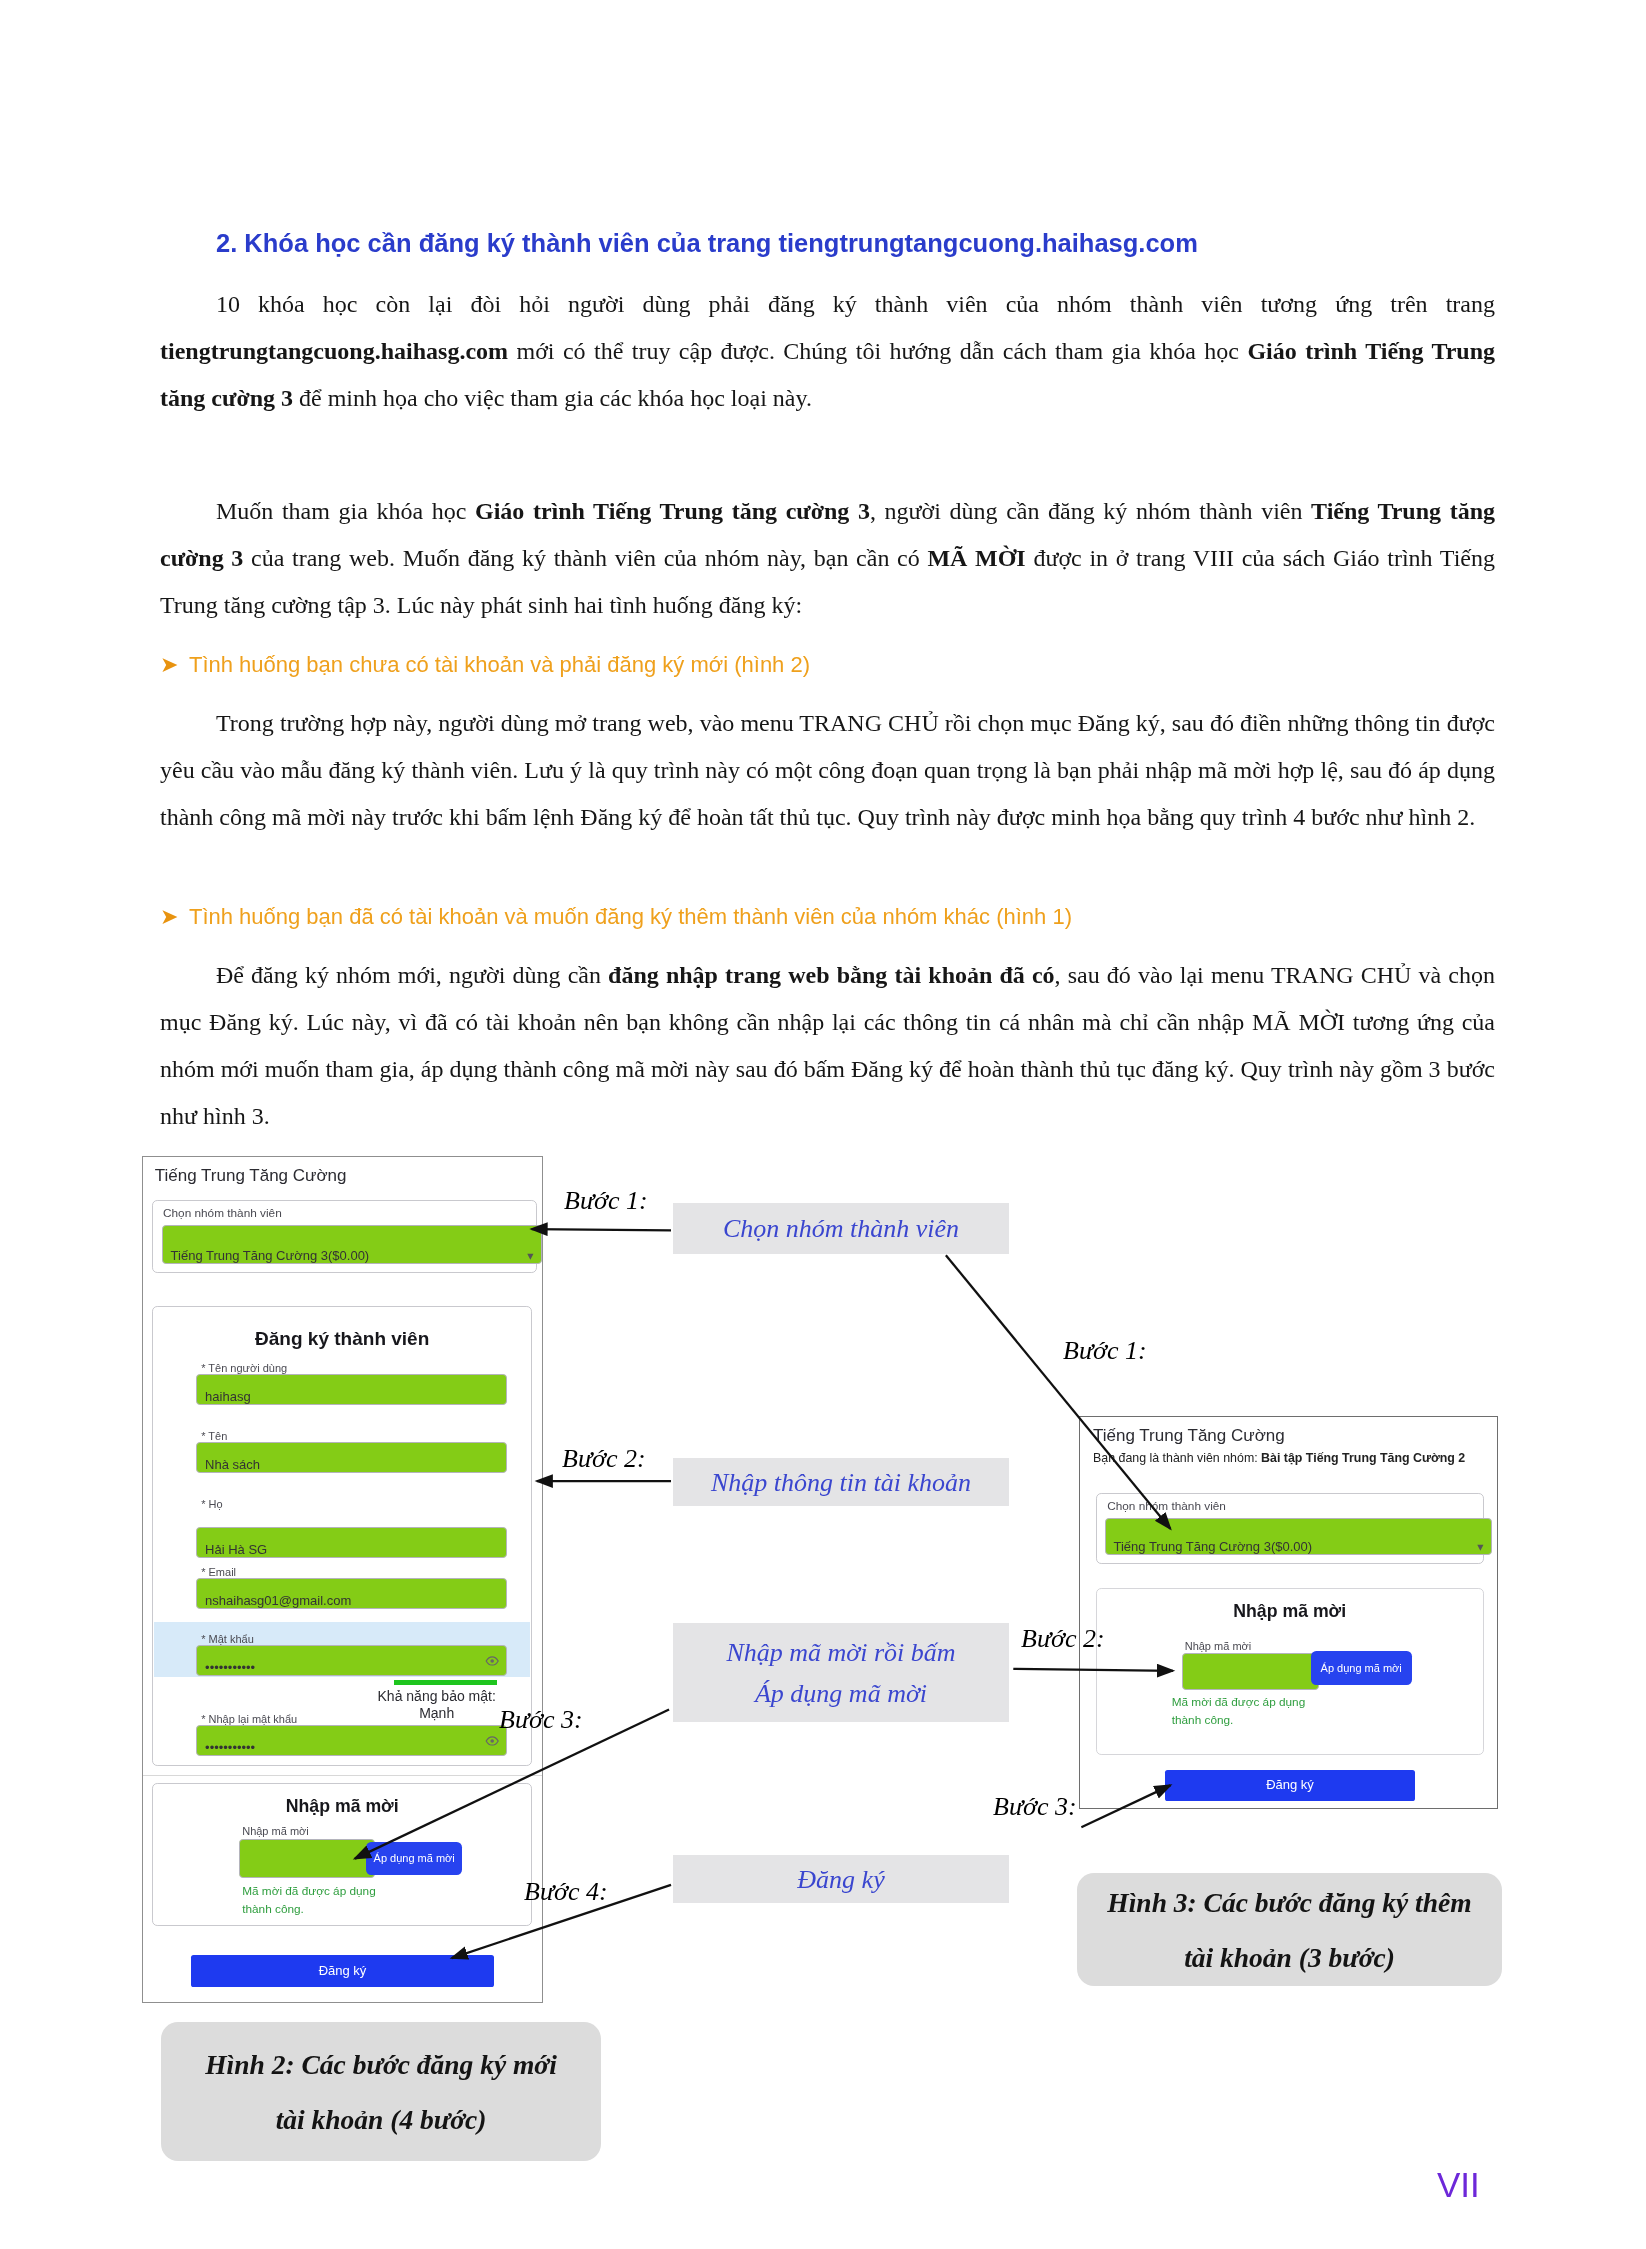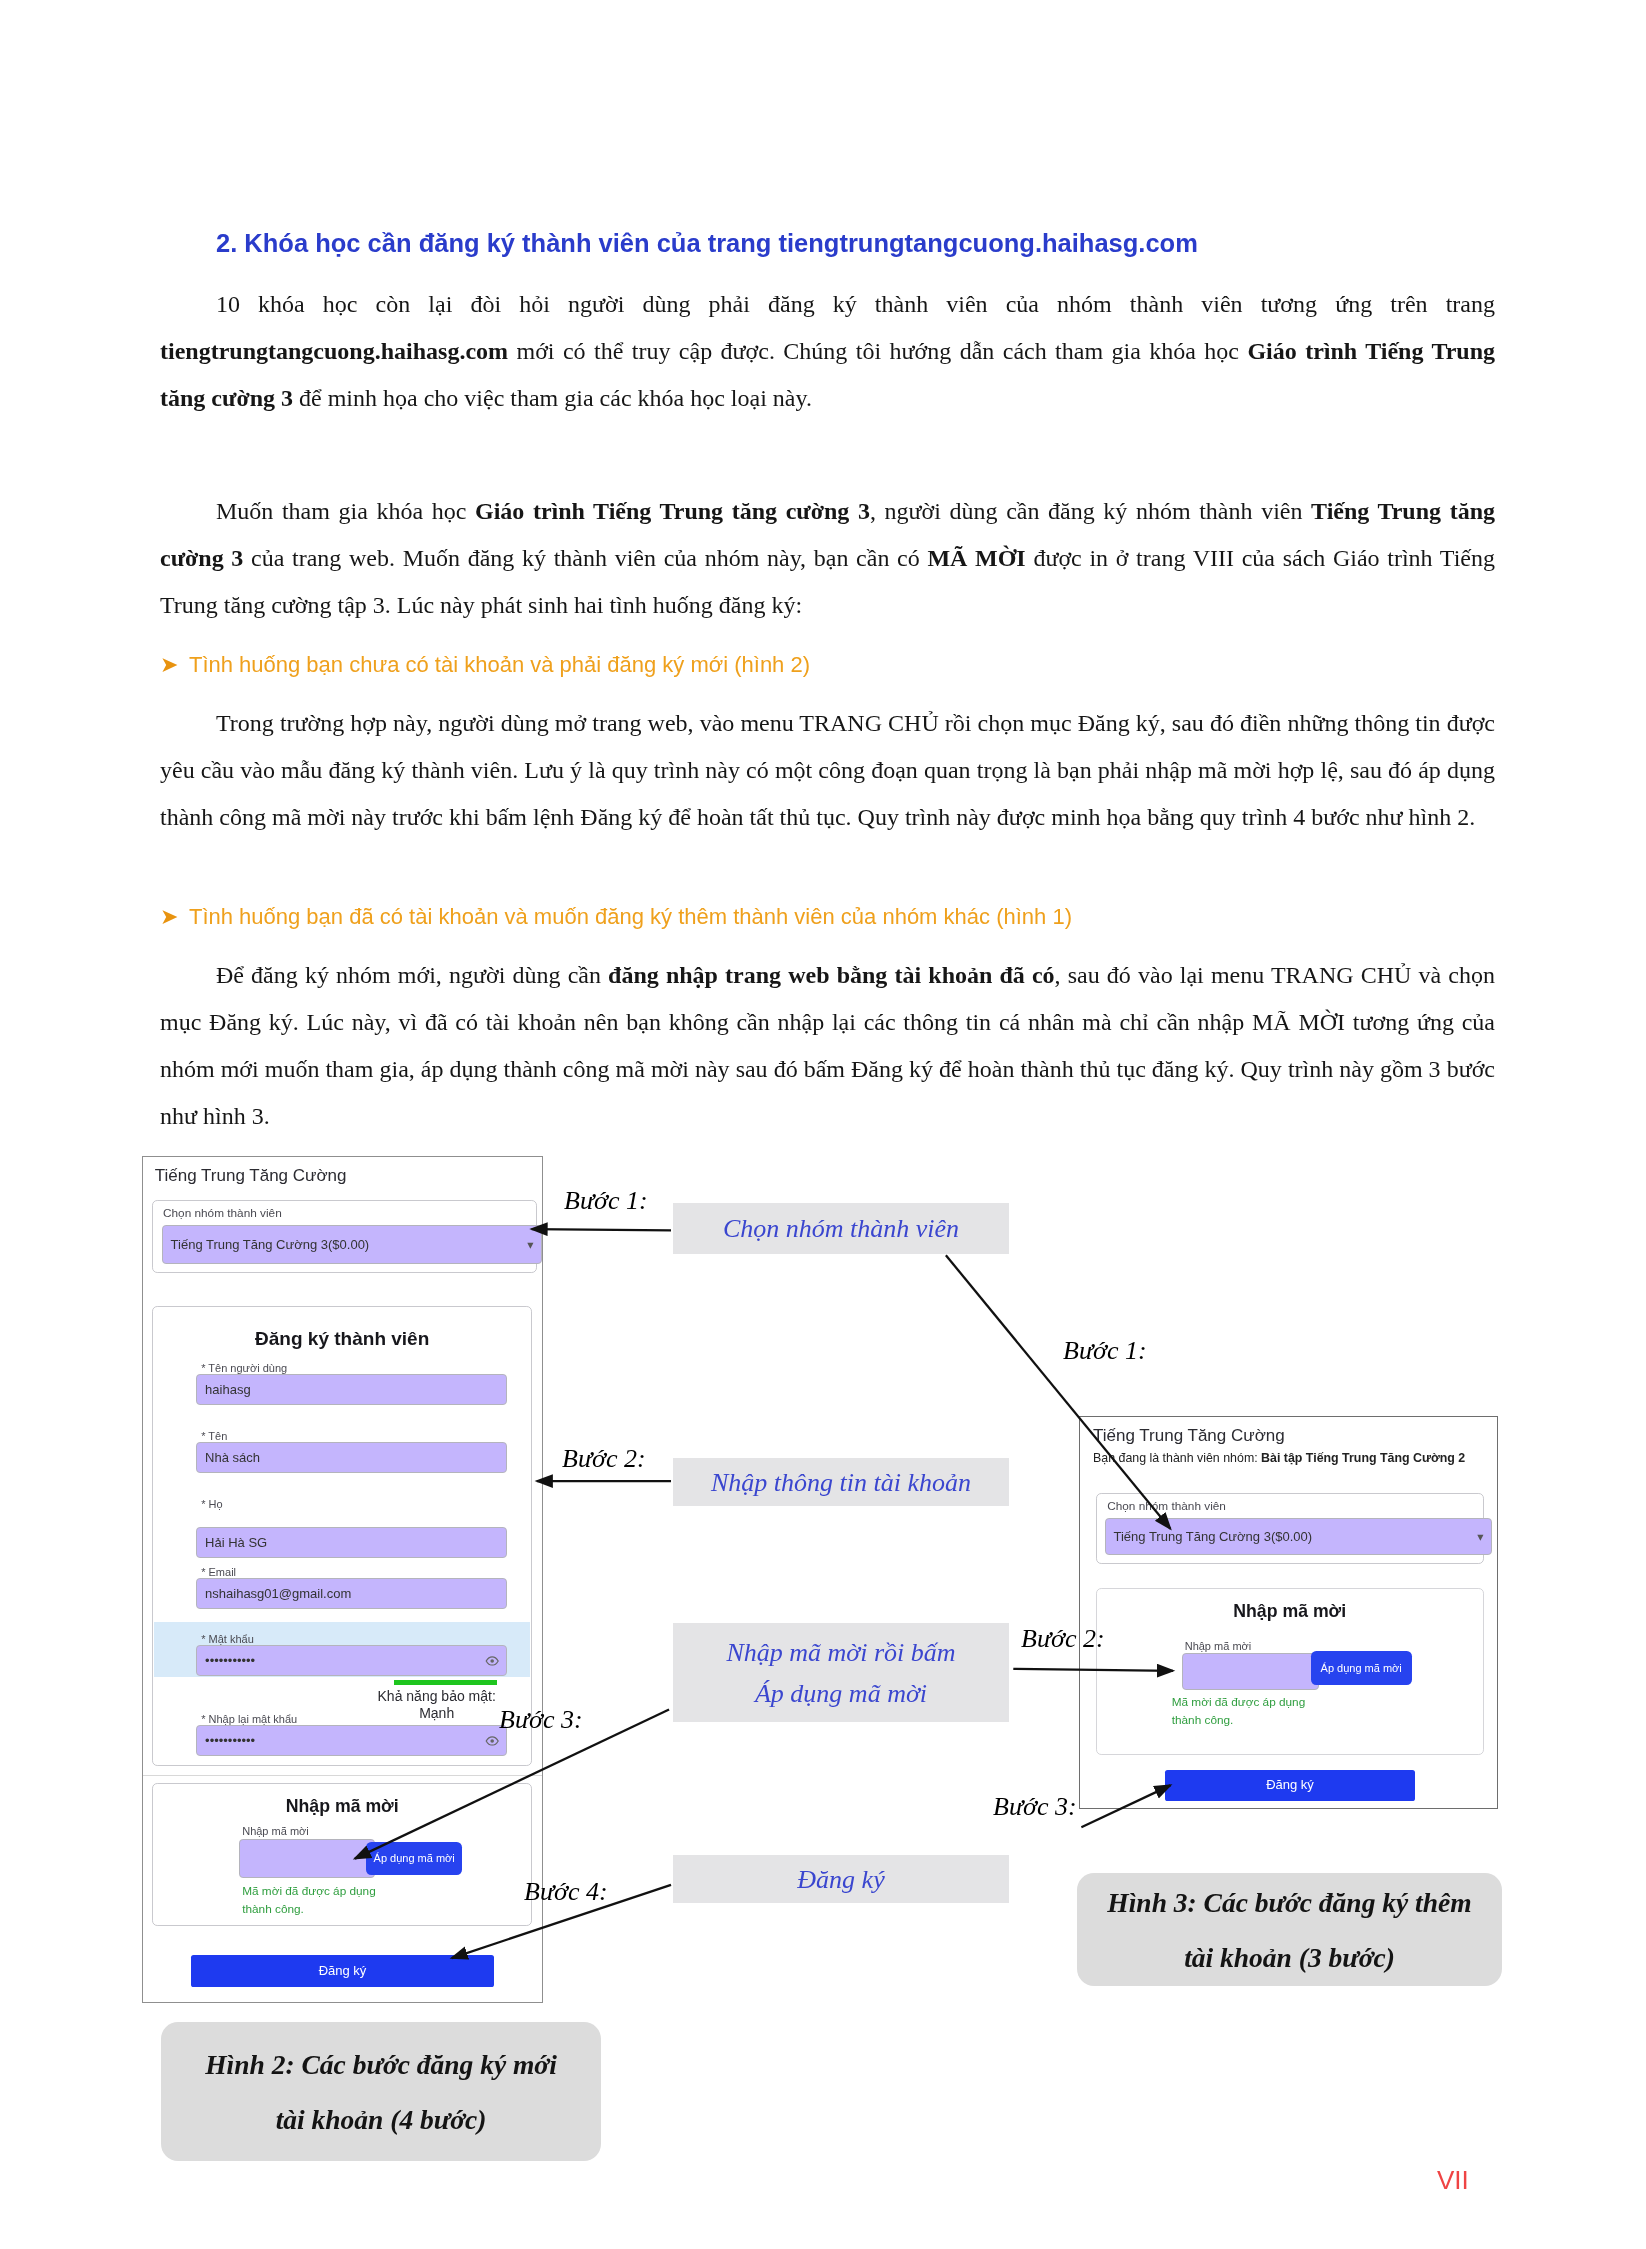--- a/index.html
+++ b/index.html
@@ -10,35 +10,35 @@
   .h-orange{font-family:"Liberation Sans",sans-serif;font-weight:700;font-size:22px;color:#efa01c;padding-left:56px}
   .para{font-size:24px;line-height:47px;text-align:justify;text-indent:56px}
   .b{font-weight:700}
   .bullet{font-family:"Liberation Sans",sans-serif;font-weight:400;font-size:22px;color:#efa01c}
   .bullet .marker{margin-right:10.5px;color:#e8930f}
   .card{position:absolute;background:#fff;font-family:"Liberation Sans",sans-serif;color:#222}
   .card-border{border:1.3px solid #8f8f8f}
   .app-title{position:absolute;font-size:17px;color:#2b2b31;white-space:nowrap}
   .box{position:absolute;border:0.7px solid #c9c9ce;border-radius:5.2px;background:#fff}
   .tiny-label{position:absolute;font-size:11px;color:#4a4a52;white-space:nowrap}
-  .ui-input{position:absolute;border:0.7px solid #b4b4bc;border-radius:3.9px;background:#c4b5fd;font-size:13px;color:#333;display:flex;align-items:center;padding:0 7.9px;white-space:nowrap}
+  .ui-input{position:absolute;border:0.7px solid #b4b4bc;border-radius:3.9px;background:#84cc16;font-size:13px;color:#333;display:flex;align-items:flex-end;padding:0 7.9px;white-space:nowrap}
   .dropdown{justify-content:space-between}
   .caret{color:#555;font-size:12.4px}
   .btn-blue{position:absolute;background:#2743ef;color:#fff;border-radius:5.2px;display:flex;align-items:center;justify-content:center;text-align:center;line-height:1.15}
   .green-text{position:absolute;color:#2f9e3f;font-size:11.8px;line-height:17.7px}
   .section-title{position:absolute;left:0;width:100%;text-align:center;font-weight:700;color:#17171c}
   .divider{position:absolute;left:0;right:0;border-top:0.7px solid #d8d8d8}
   .band{position:absolute;background:#d7eaf9}
   .strength-bar{position:absolute;background:#1ec51e}
   .strength-text{position:absolute;font-size:14px;color:#2b2b31;text-align:center;line-height:17px}
   .eye{display:inline-flex;position:absolute;right:6.5px;top:50%;transform:translateY(-50%)}
   .step-label{position:absolute;font-family:"Liberation Serif",serif;font-style:italic;font-size:26px;color:#000;white-space:nowrap}
   .gray-box{position:absolute;background:#e4e4e6;display:flex;flex-direction:column;align-items:center;justify-content:center;font-family:"Liberation Serif",serif;font-style:italic;font-size:26px;color:#3a46cf;text-align:center;line-height:41px}
   .caption{position:absolute;background:#dcdcdc;border-radius:17px;font-family:"Liberation Serif",serif;font-style:italic;font-weight:700;font-size:27.5px;color:#141414;display:flex;flex-direction:column;align-items:center;justify-content:center;text-align:center;line-height:55px}
-  .page-number{position:absolute;font-family:"Liberation Sans",sans-serif;font-size:26px;color:#ef4444}
+  .page-number{position:absolute;font-family:"Liberation Sans",sans-serif;font-size:35px;color:#6d28d9}
   .arrows{position:absolute;left:0;top:0;pointer-events:none}
 </style>
 </head>
 <body>
 
 <div class="page">
 
   <div class="textblock h-blue" style="top:229px">2. Khóa học cần đăng ký thành viên của trang tiengtrungtangcuong.haihasg.com</div>
 
   <div class="textblock para" style="top:281px"><span>10 khóa học còn lại đòi hỏi người dùng phải đăng ký thành viên của nhóm thành viên tương ứng trên trang </span><span class="b">tiengtrungtangcuong.haihasg.com</span><span> mới có thể truy cập được. Chúng tôi hướng dẫn cách tham gia khóa học </span><span class="b">Giáo trình Tiếng Trung tăng cường 3</span><span> để minh họa cho việc tham gia các khóa học loại này.</span></div>

